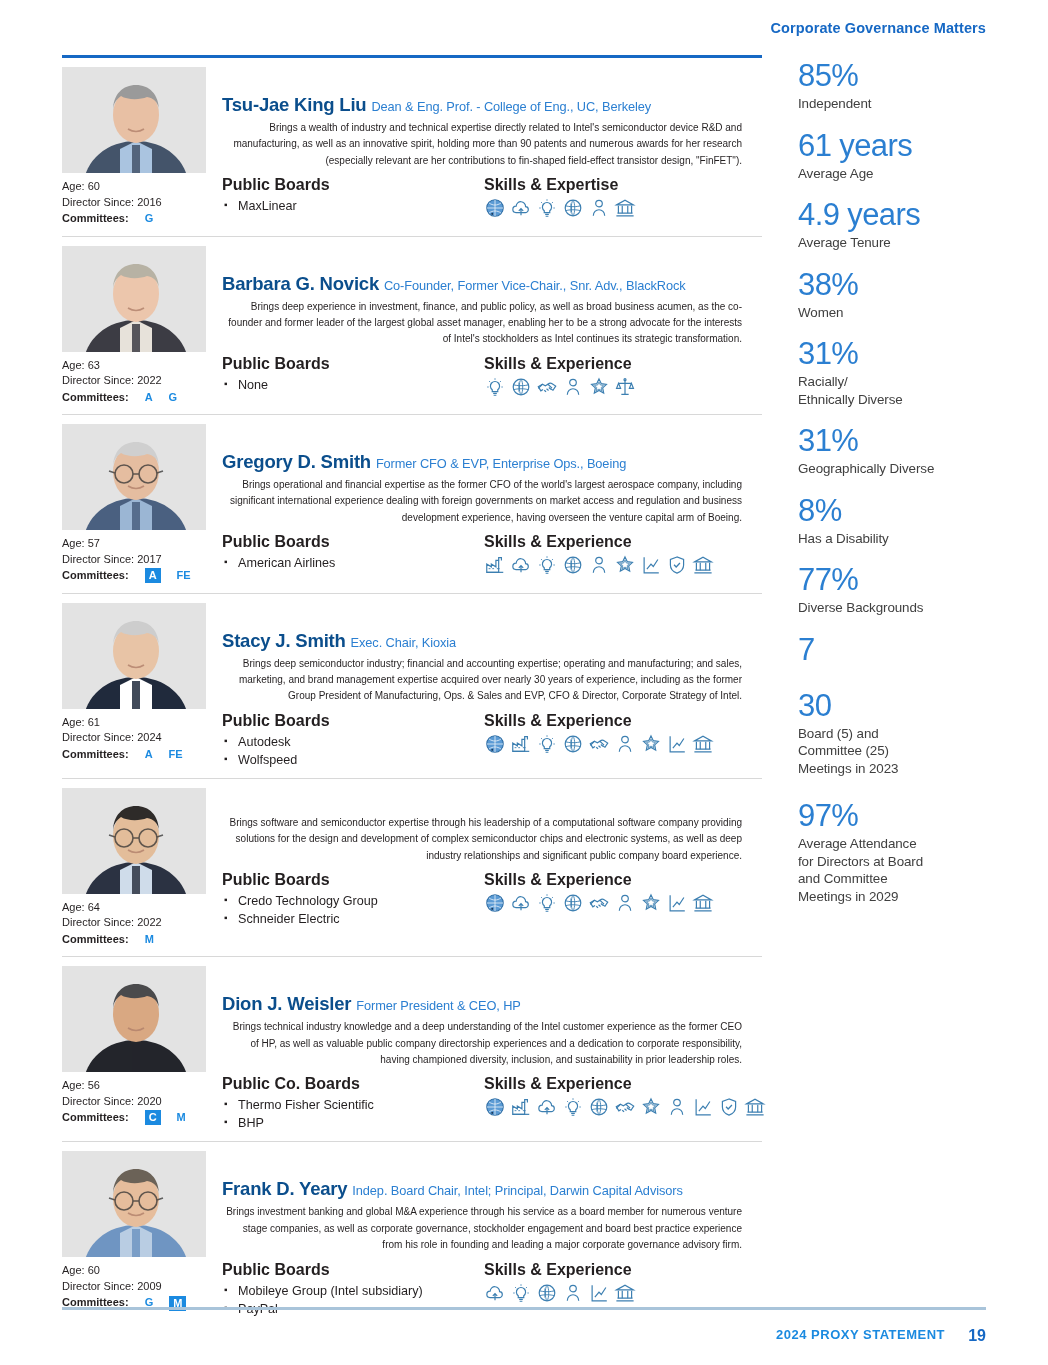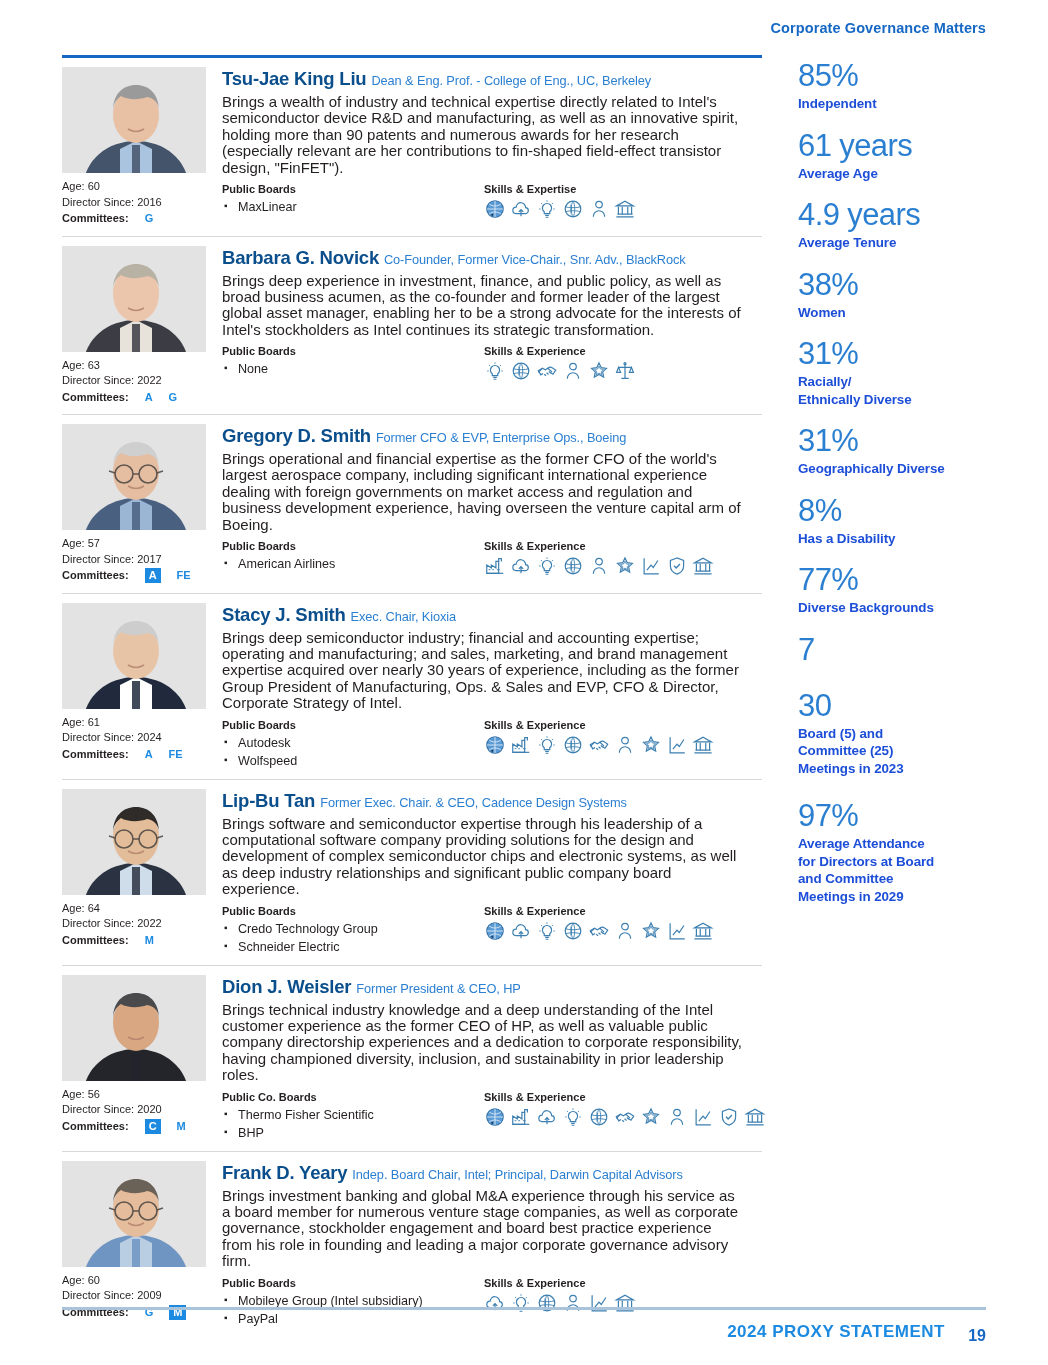--- a/index.html
+++ b/index.html
@@ -49,73 +49,73 @@
   .photo svg { position:absolute; inset:0; }
   .meta { margin-top:6px; font-size:11px; line-height:15.5px; color:#231f20; }
   .meta .committees-line { font-weight:bold; margin-top:1px; display:flex; align-items:center; gap:16px; flex-wrap:wrap;}
   .badge-plain { color:#1b8ae0; font-weight:bold; }
   .badge-box {
     display:inline-block; background:#1b8ae0; color:#ffffff;
     font-weight:bold; padding:0px 4px; line-height:15px; min-width:15px;
     text-align:center;
   }
 
-  .info-col { flex:1 1 auto; padding-top:1px; }
+  .info-col { flex:1 1 auto; padding-top:1px;margin-top:26px; }
   .dir-name {
     font-size:18.5px; font-weight:bold; color:#0b4e8c;
     letter-spacing:-0.2px; line-height:22px; margin-bottom:2px;
   }
   .dir-title {
     font-size:12.8px; font-weight:normal; color:#2b7fd1;
     letter-spacing:-0.1px;
   }
   .dir-bio {
-    font-size:15px; line-height:16.4px; color:#231f20;
-    margin-bottom:7px; max-width:520px;
+    font-size:10px; line-height:16.4px; color:#231f20;
+    margin-bottom:7px; max-width:520px;text-align:right;
   }
 
   .detail-row { display:flex; align-items:flex-start; }
   .boards-block { width:262px; flex:0 0 262px; }
   .skills-block { flex:1 1 auto; }
   .sub-head {
-    font-size:11px; font-weight:bold; color:#231f20; margin-bottom:3px;
+    font-size:16px; font-weight:bold; color:#231f20; margin-bottom:3px;
   }
   .board-list { list-style:none; margin:0; padding:0; }
   .board-list li {
     font-size:12.6px; line-height:18px; color:#231f20;
     padding-left:16px; position:relative;
   }
   .board-list li:before {
     content:"\25AA"; position:absolute; left:2px; top:-1px;
     color:#231f20; font-size:10px;
   }
   .icon-row { display:flex; align-items:center; gap:4px; margin-top:2px; }
   .icon-row svg { display:block; }
 
   
   .stat { margin-bottom:16px; }
   .stat-value {
     font-size:31px; line-height:34px; color:#2b7fd1;
     font-weight:normal; letter-spacing:-0.6px;
   }
   .stat-label {
-    font-size:13.4px; line-height:17.5px; font-weight:bold;
-    color:#1d4ed8; letter-spacing:-0.1px; margin-top:2px;
+    font-size:13.4px; line-height:17.5px; font-weight:normal;
+    color:#404040; letter-spacing:-0.1px; margin-top:2px;
     white-space:pre-line;
   }
   .stat.big-gap { margin-bottom:22px; }
 
   
   .footer-rule {
     position:absolute; left:62px; right:62px; bottom:55px;
     height:3px; background:#a9c4da;
   }
   .footer-text {
     position:absolute; right:103px; bottom:23px;
-    font-size:17px; font-weight:bold; letter-spacing:.5px; color:#1b8ae0;
+    font-size:13px; font-weight:bold; letter-spacing:.5px; color:#1b8ae0;
   }
   .footer-page {
     position:absolute; right:62px; bottom:20px;
     font-size:16px; font-weight:bold; color:#1668c4;
   }
 </style>
 </head>
 <body>
 
 <div class="page">
@@ -533,23 +533,20 @@
       <div class="meta">
         <div>Age: 64</div>
         <div>Director Since: 2022</div>
         <div class="committees-line">
           <span>Committees:</span>
                   <span class="badge-plain">M</span>
         </div>
       </div>
     </div>
     <div class="info-col">
-      <div class="dir-name">Lip-Bu Tan
-        <span class="dir-title">Former Exec. Chair. &amp; CEO, Cadence Design Systems</span>
-      </div>
       <div class="dir-bio">Brings software and semiconductor expertise through his leadership of a computational software company providing solutions for the design and development of complex semiconductor chips and electronic systems, as well as deep industry relationships and significant public company board experience.</div>
       <div class="detail-row">
         <div class="boards-block">
           <div class="sub-head">Public Boards</div>
           <ul class="board-list">
                     <li>Credo Technology Group</li>
                     <li>Schneider Electric</li>
                   </ul>
         </div>
         <div class="skills-block">

